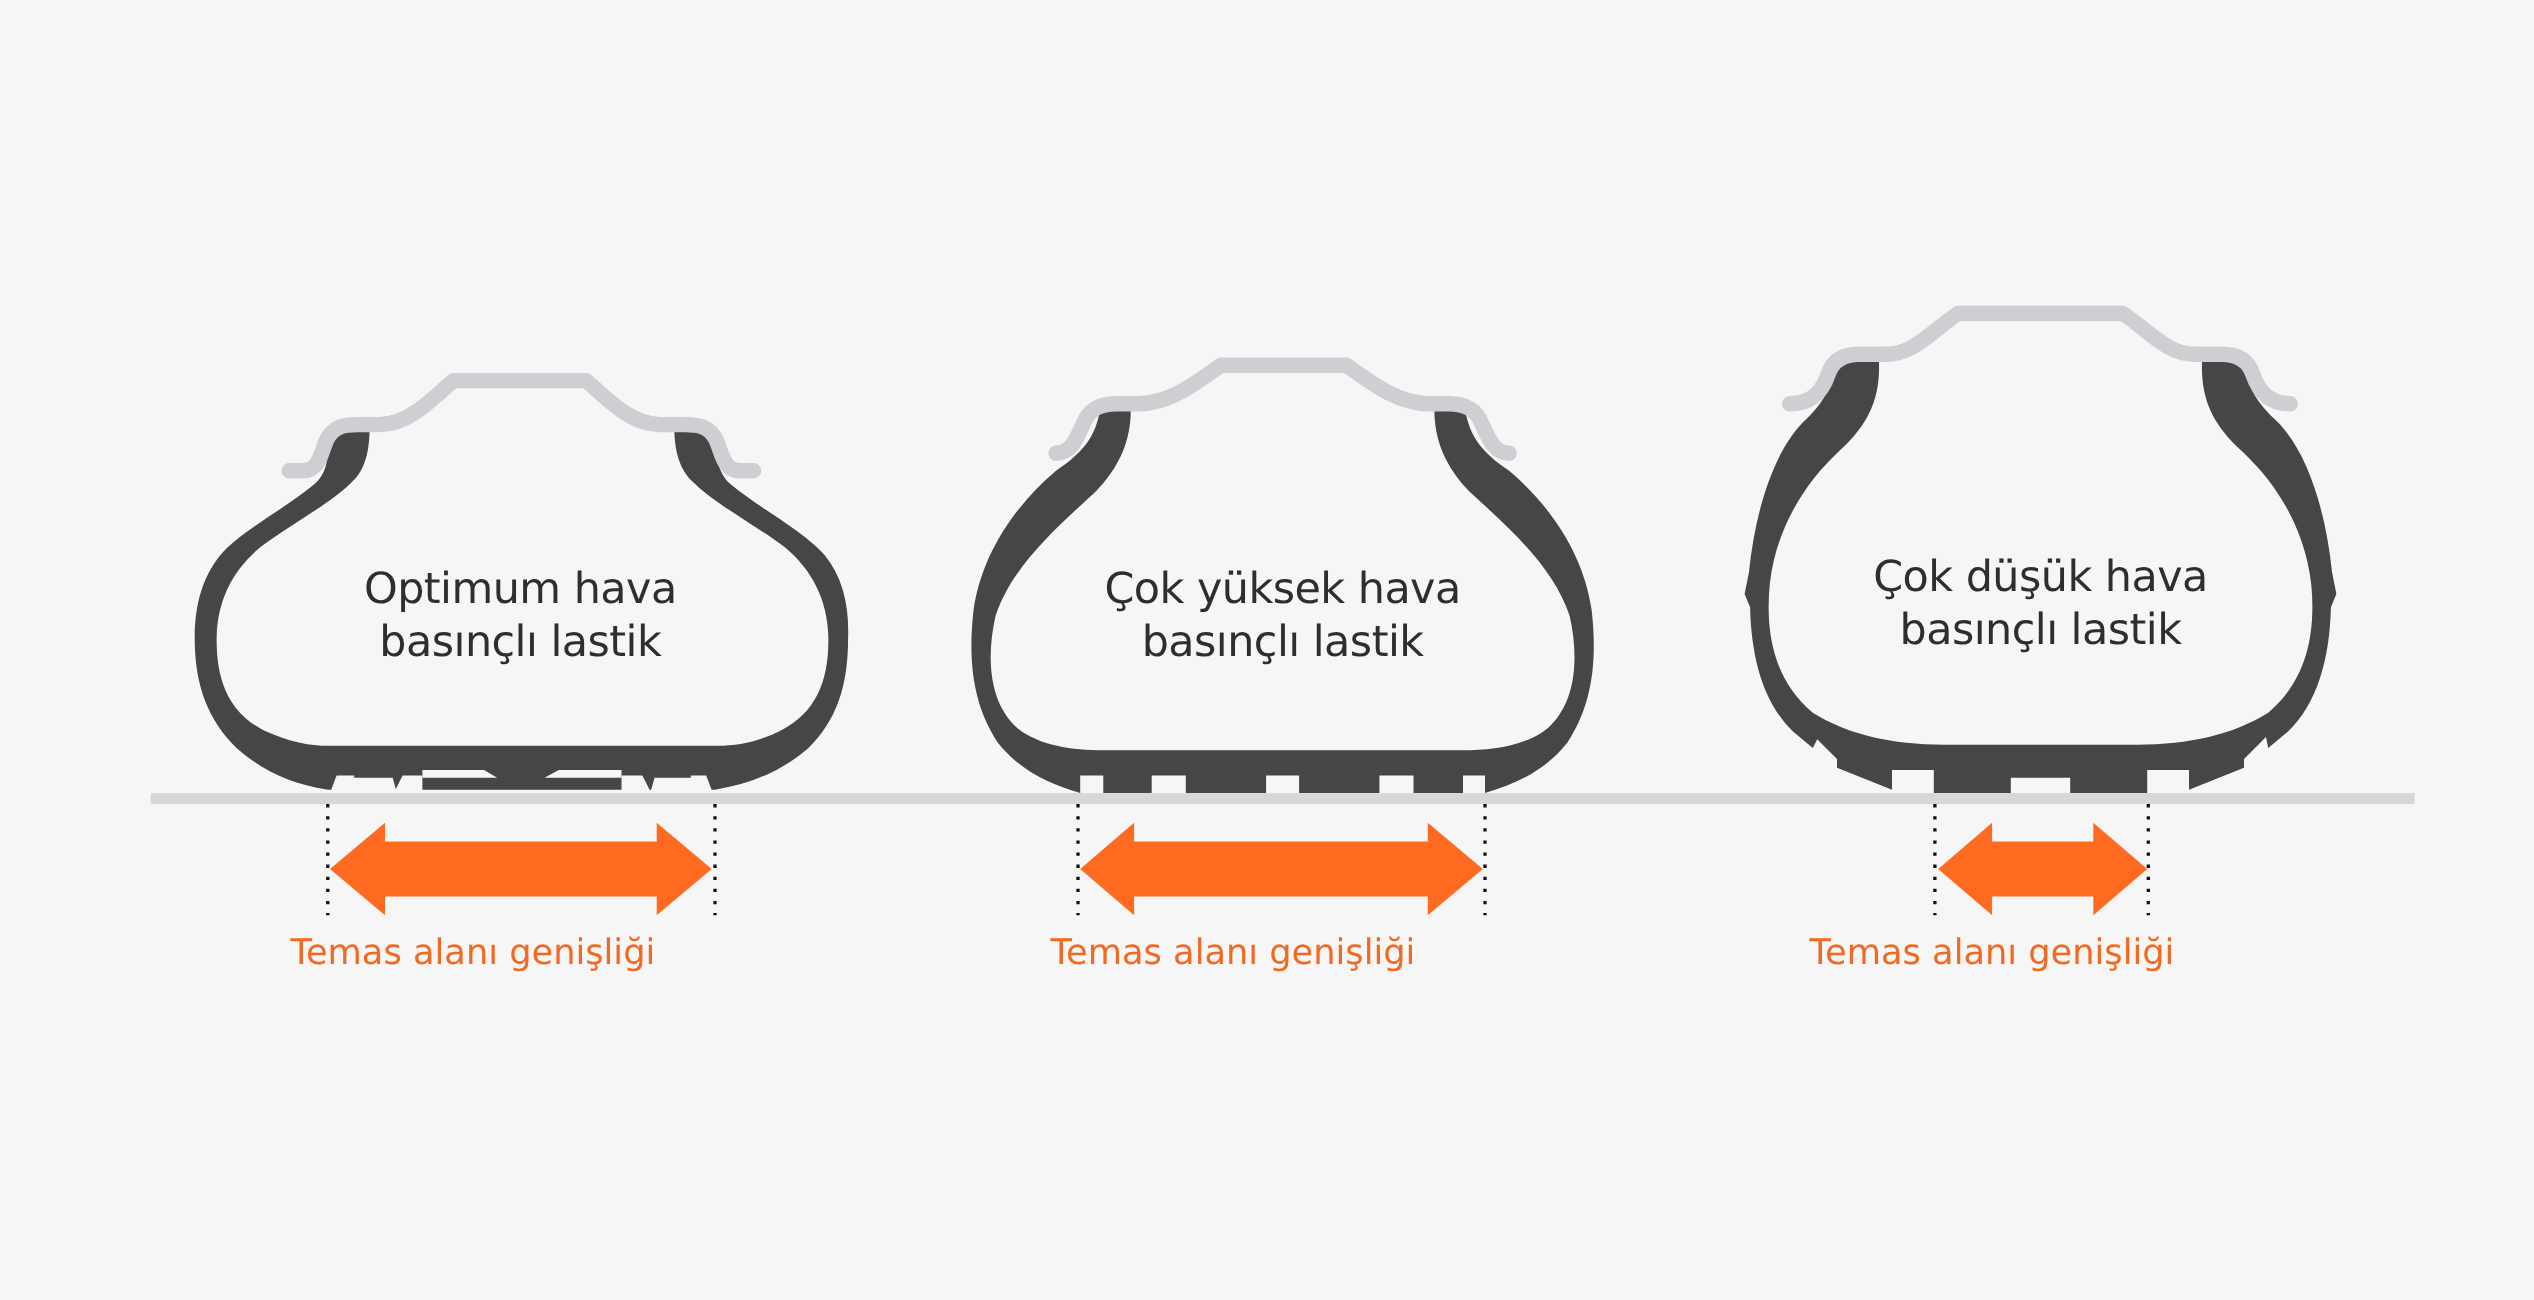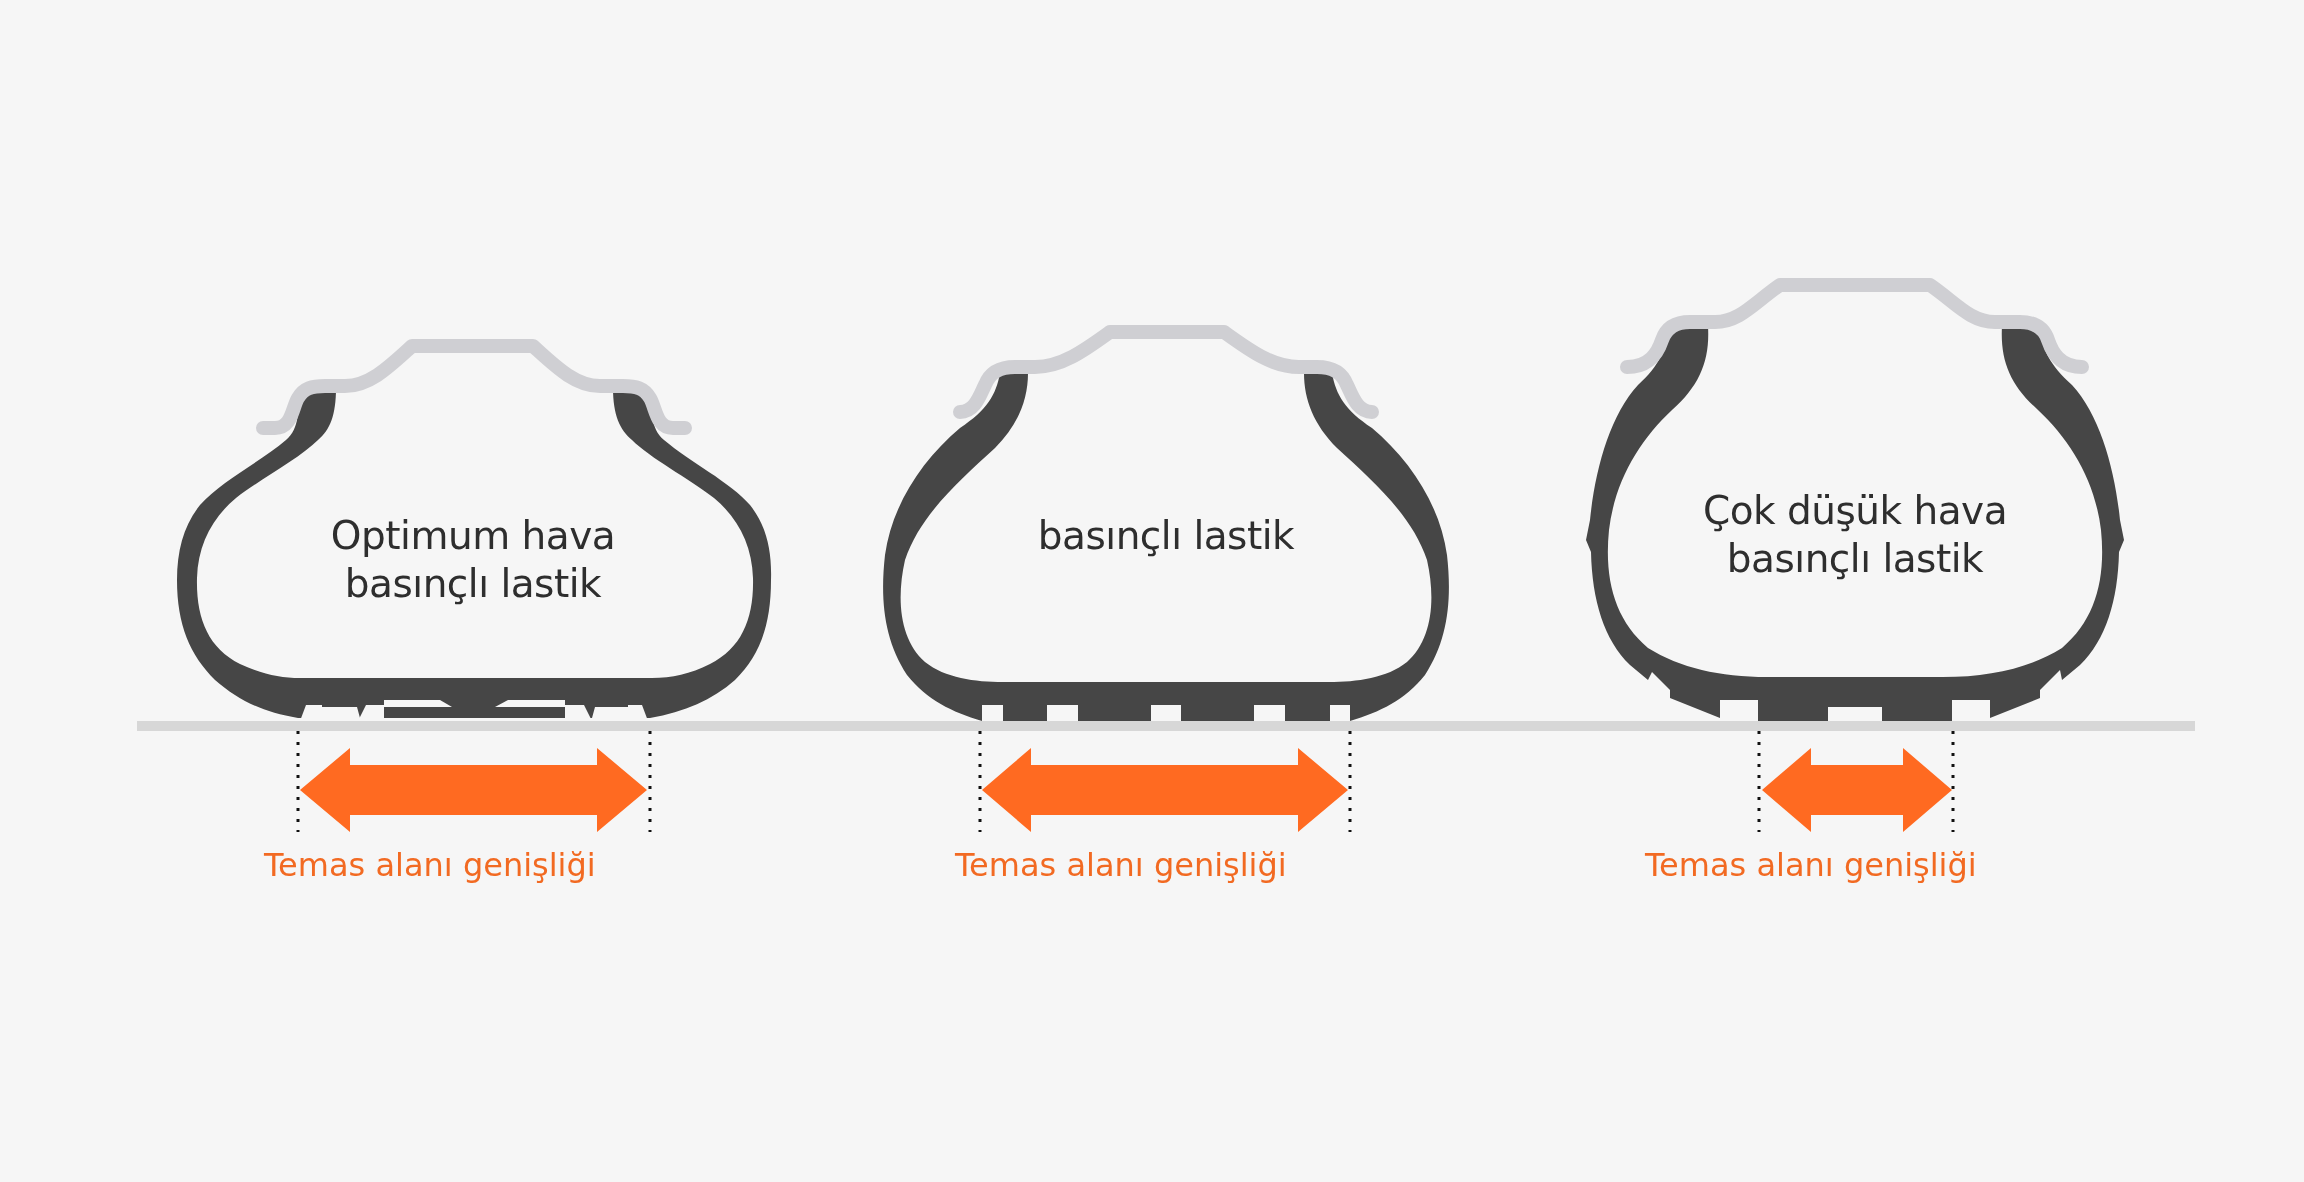--- a/index.html
+++ b/index.html
@@ -100,23 +100,24 @@
       <line class="dots" x1="1953" y1="731" x2="1953" y2="832"></line>
       <polygon class="arrow" points="1762,790 1811,748 1811,765 1903,765 1903,748 1952,790 1903,832 1903,815 1811,815 1811,832"></polygon>
     </g>
   </svg>
 
   <div class="tire-label" style="left:263px; top:512px;">
     <span>Optimum hava</span>
     <span>basınçlı lastik</span>
   </div>
   <div class="tire-label" style="left:956px; top:512px;">
+    <span>Çok yüksek hava</span>
     <span>basınçlı lastik</span>
   </div>
-  <div class="tire-label" style="left:1645px; top:487px;">
+  <div class="tire-label" style="left:1645px; top:501px;">
     <span>Çok düşük hava</span>
     <span>basınçlı lastik</span>
   </div>
 
   <div class="contact-label" style="left:264px; top:845px;">Temas alanı genişliği</div>
   <div class="contact-label" style="left:955px; top:845px;">Temas alanı genişliği</div>
   <div class="contact-label" style="left:1645px; top:845px;">Temas alanı genişliği</div>
 
 </div>
 

